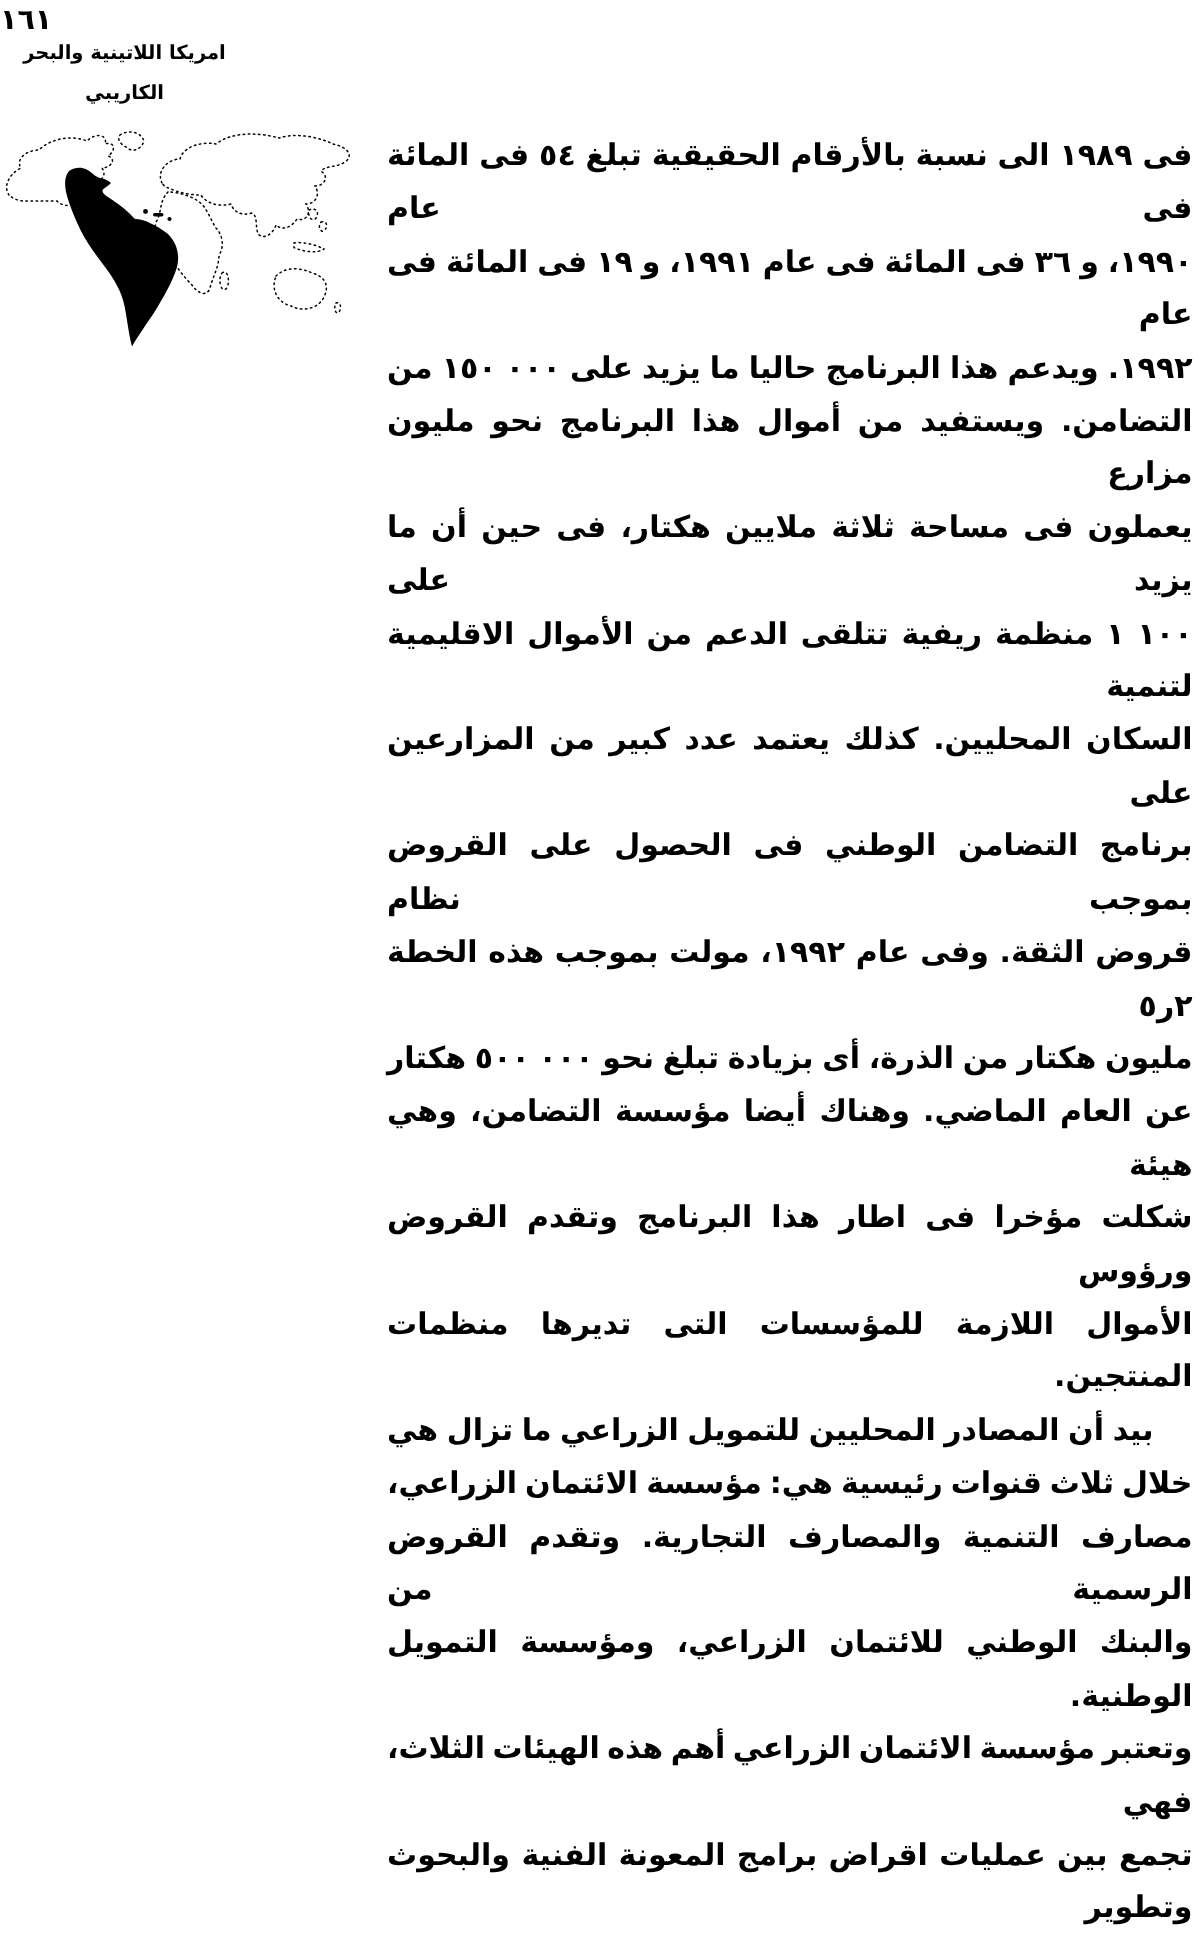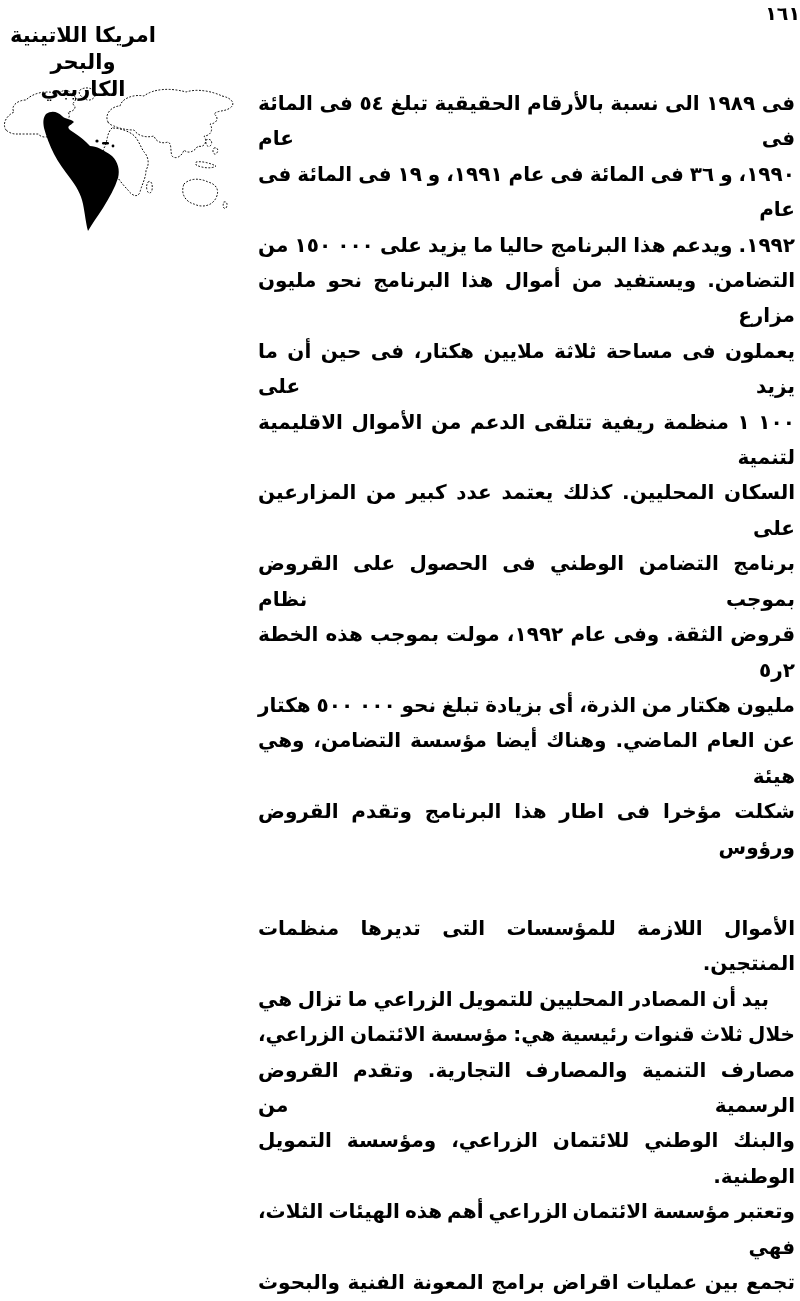--- a/index.html
+++ b/index.html
@@ -1,34 +1,34 @@
 <!DOCTYPE html>
 <html lang="ar"><head>
 <meta charset="utf-8">
 <style>
   html,body{margin:0;padding:0;}
   body{
     width:800px;height:1301px;position:relative;background:#ffffff;color:#000;
     font-family:"DejaVu Sans",sans-serif;overflow:hidden;
   }
   .page-number{
-    position:absolute;top:2px;left:0;width:800px;text-align:right;
+    position:absolute;top:2px;left:0;width:800px;text-align:left;
     font-size:19px;font-weight:700;letter-spacing:2px;direction:rtl;
   }
   .region-label{
     position:absolute;top:22px;left:2px;width:162px;text-align:center;
-    font-size:21px;font-weight:700;line-height:27px;direction:rtl;
+    font-size:13px;font-weight:700;line-height:27px;direction:rtl;
   }
   .map-wrap{position:absolute;left:0;top:84px;width:242px;height:152px;}
   .text-col{
     position:absolute;left:258px;top:86px;width:537px;direction:rtl;
     font-size:20px;font-weight:700;line-height:35.4px;word-spacing:-2px;
   }
   .text-line{text-align:justify;text-align-last:justify;}
-  .text-line.para-end{text-align-last:start;margin-top:46px;}
+  .text-line.para-end{text-align-last:start;}
   .text-line.indent{text-indent:26px;}
 </style>
 </head>
 <body>
 
 <div class="page-number">١٦١</div>
 
 <div class="region-label">
   <div>امريكا اللاتينية والبحر</div>
   <div>الكاريبي</div>

